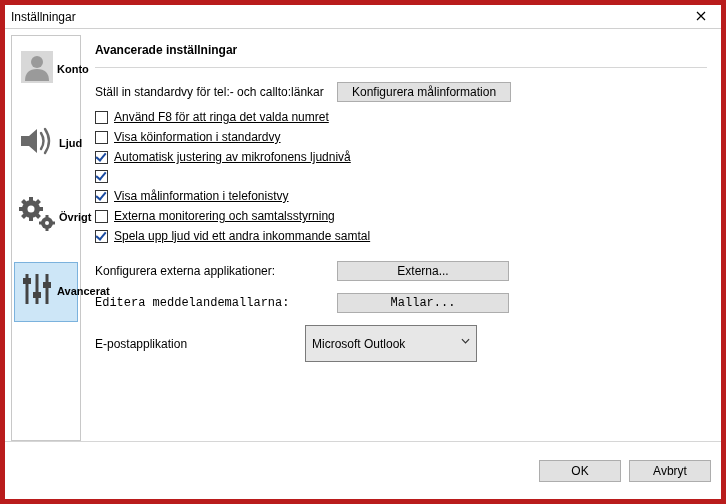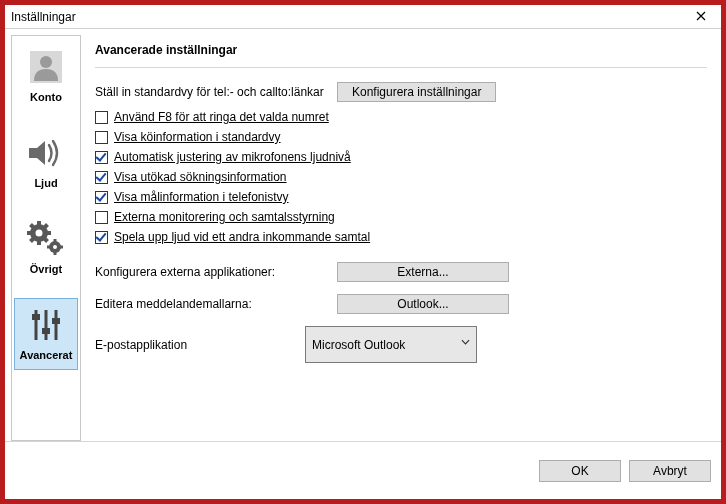--- a/index.html
+++ b/index.html
@@ -49,21 +49,21 @@
   .sidebar {
     width: 70px;
     border: 1px solid #c8c8c8;
     background: #fff;
     display: flex;
     flex-direction: column;
     padding: 4px 2px;
   }
   .nav-item {
     display: flex;
-    flex-direction: column;
+    flex-direction: row;
     align-items: center;
     padding: 6px 2px 8px 2px;
     margin-bottom: 14px;
     border: 1px solid transparent;
     cursor: default;
   }
   .nav-item.selected {
     background: #cde6f7;
     border: 1px solid #7bb2dd;
   }
@@ -254,62 +254,61 @@
       </div>
 
     </div>
 
     <div class="content">
       <div class="section-title">Avancerade inställningar</div>
       <hr class="hr">
 
       <div class="row">
         <span class="label">Ställ in standardvy för tel:- och callto:länkar</span>
-        <button class="btn">Konfigurera inställningar</button>
+        <button class="btn">Konfigurera målinformation</button>
       </div>
 
       <div class="checks">
         <div class="check-row">
           <span class="chk"></span>
           <span>Använd F8 för att ringa det valda numret</span>
         </div>
         <div class="check-row">
           <span class="chk"></span>
           <span>Visa köinformation i standardvy</span>
         </div>
         <div class="check-row">
           <span class="chk checked"></span>
           <span>Automatisk justering av mikrofonens ljudnivå</span>
         </div>
         <div class="check-row">
           <span class="chk checked"></span>
-          <span>Visa utökad sökningsinformation</span>
         </div>
         <div class="check-row">
           <span class="chk checked"></span>
           <span>Visa målinformation i telefonistvy</span>
         </div>
         <div class="check-row">
           <span class="chk"></span>
           <span>Externa monitorering och samtalsstyrning</span>
         </div>
         <div class="check-row">
           <span class="chk checked"></span>
           <span>Spela upp ljud vid ett andra inkommande samtal</span>
         </div>
       </div>
 
       <div class="row">
         <span class="label">Konfigurera externa applikationer:</span>
         <button class="btn wide">Externa...</button>
       </div>
 
-      <div class="row" style="margin-top:12px;">
+      <div class="row" style="margin-top:12px;font-family:Liberation Mono, monospace;">
         <span class="label">Editera meddelandemallarna:</span>
-        <button class="btn wide">Outlook...</button>
+        <button class="btn wide">Mallar...</button>
       </div>
 
       <div class="row" style="margin-top:12px;">
         <span class="label" style="width:210px">E-postapplikation</span>
         <div class="sel">
           <span>Microsoft Outlook</span>
           <span class="caret">
             <svg viewBox="0 0 10 6">
                 <path d="M1 1 L5 5 L9 1" stroke="#333" stroke-width="1.3" fill="none"></path>
               </svg>

